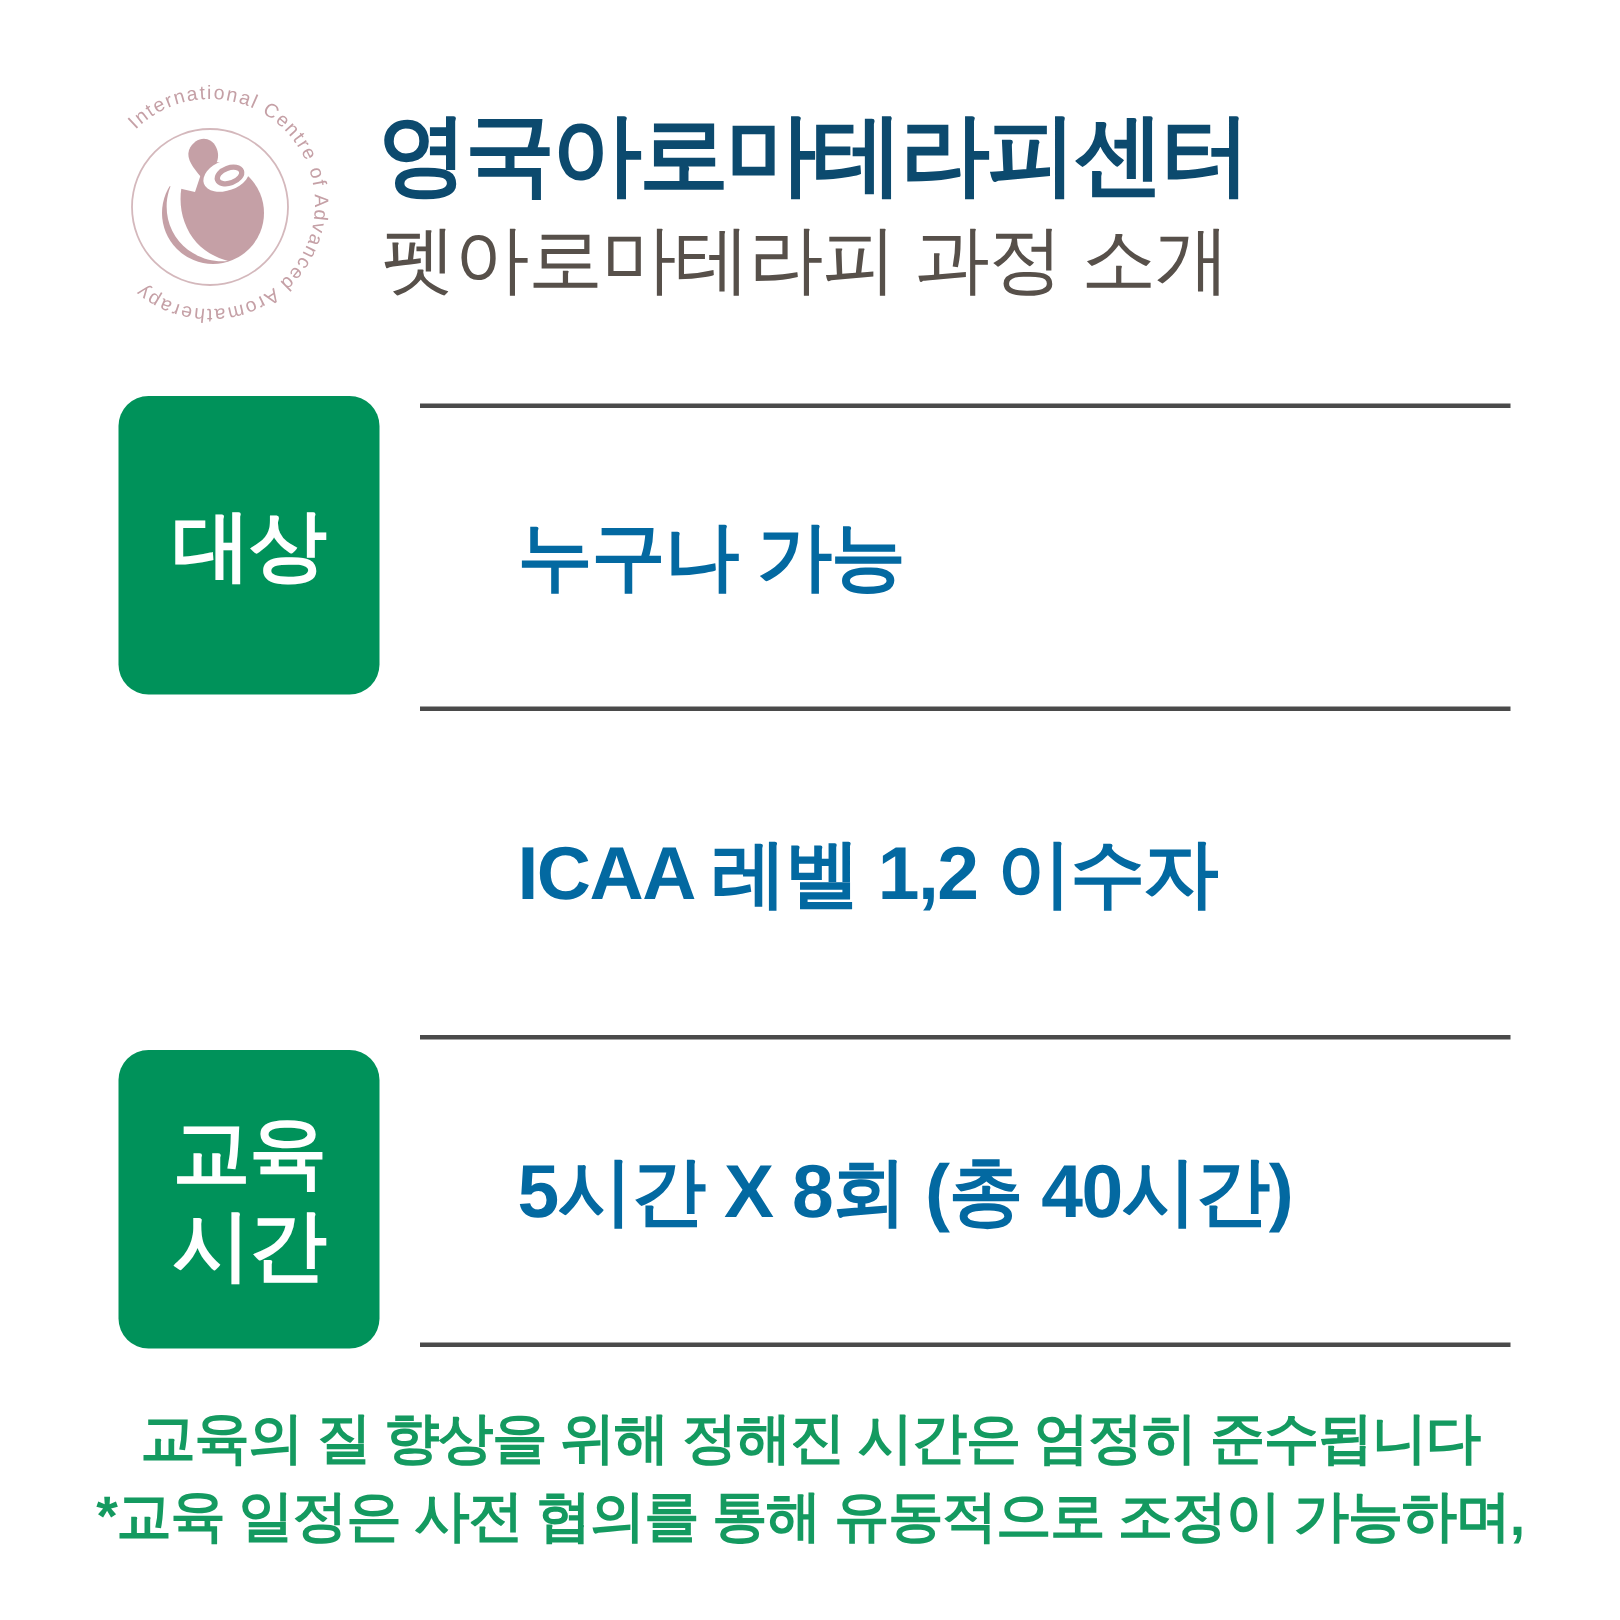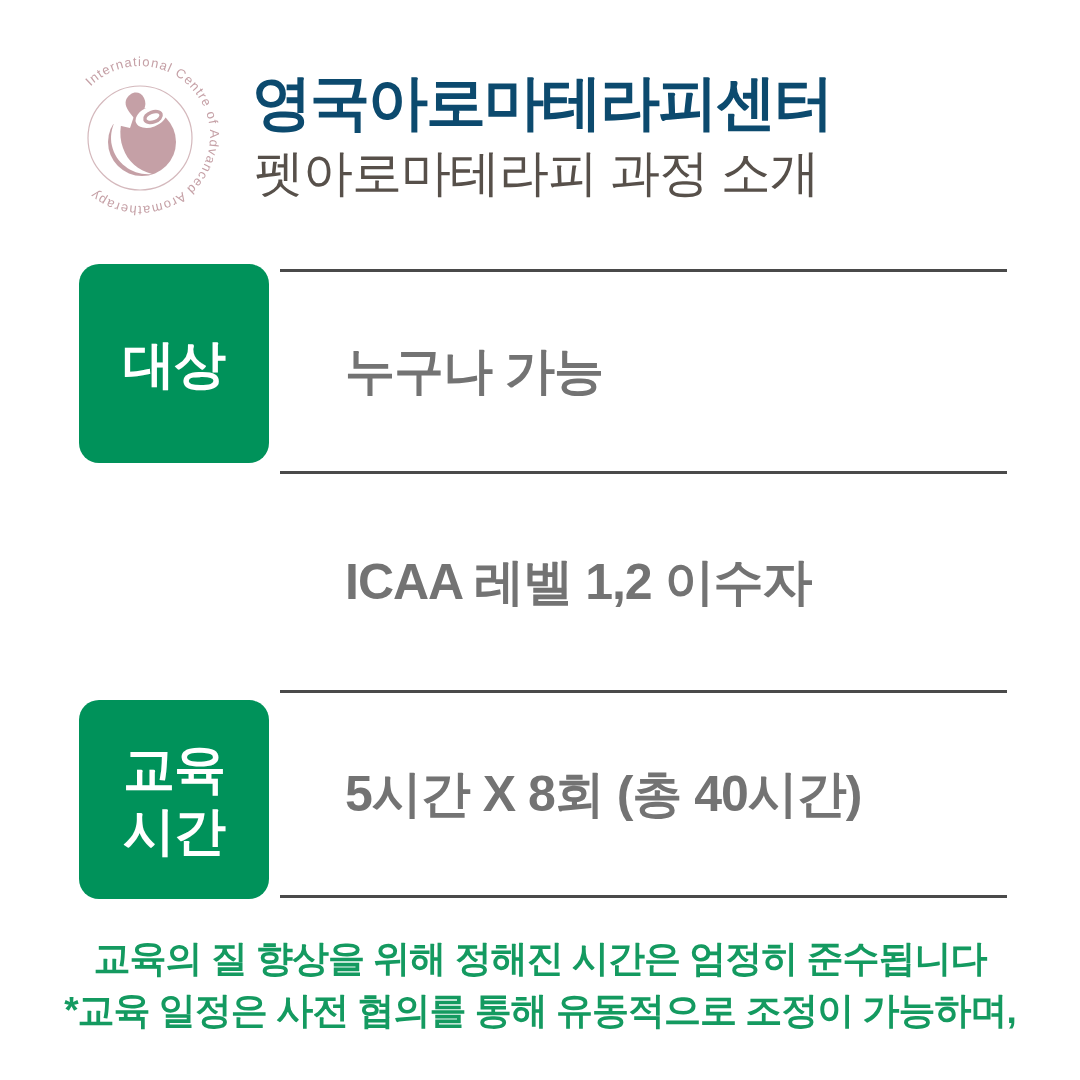--- a/index.html
+++ b/index.html
@@ -42,21 +42,21 @@
     font-weight: 500;
     letter-spacing: -1px;
     color: #57504a;
     white-space: nowrap;
   }
 
   
   .row-label {
     position: absolute;
     left: 79px;
-    width: 190px;
+    width: 174px;
     height: 199px;
     background: #00925a;
     border-radius: 20px;
     color: #ffffff;
     font-size: 52px;
     line-height: 62px;
     font-weight: 700;
     letter-spacing: -1px;
     display: flex;
     align-items: center;
@@ -81,21 +81,21 @@
   .divider.d4 { top: 895px; }
 
   .row-value {
     position: absolute;
     left: 345px;
     display: flex;
     align-items: center;
     font-size: 50px;
     font-weight: 600;
     letter-spacing: -1px;
-    color: #737373;
+    color: #0369a1;
     white-space: nowrap;
   }
   .row-value.v1 { top: 272px; height: 199px; }
   .row-value.v2 { top: 474px; height: 216px; }
   .row-value.v3 { top: 693px; height: 202px; }
 
   
   .footnote {
     position: absolute;
     left: 0;

